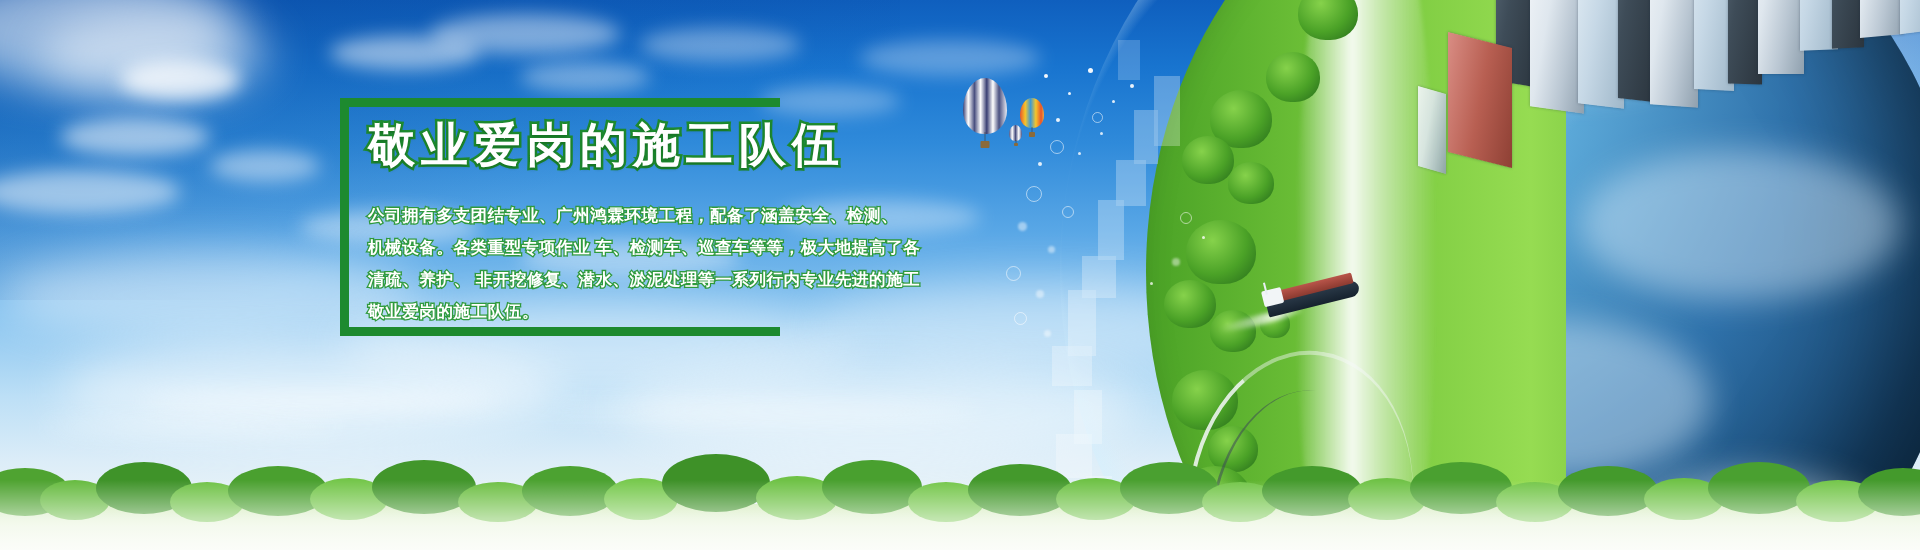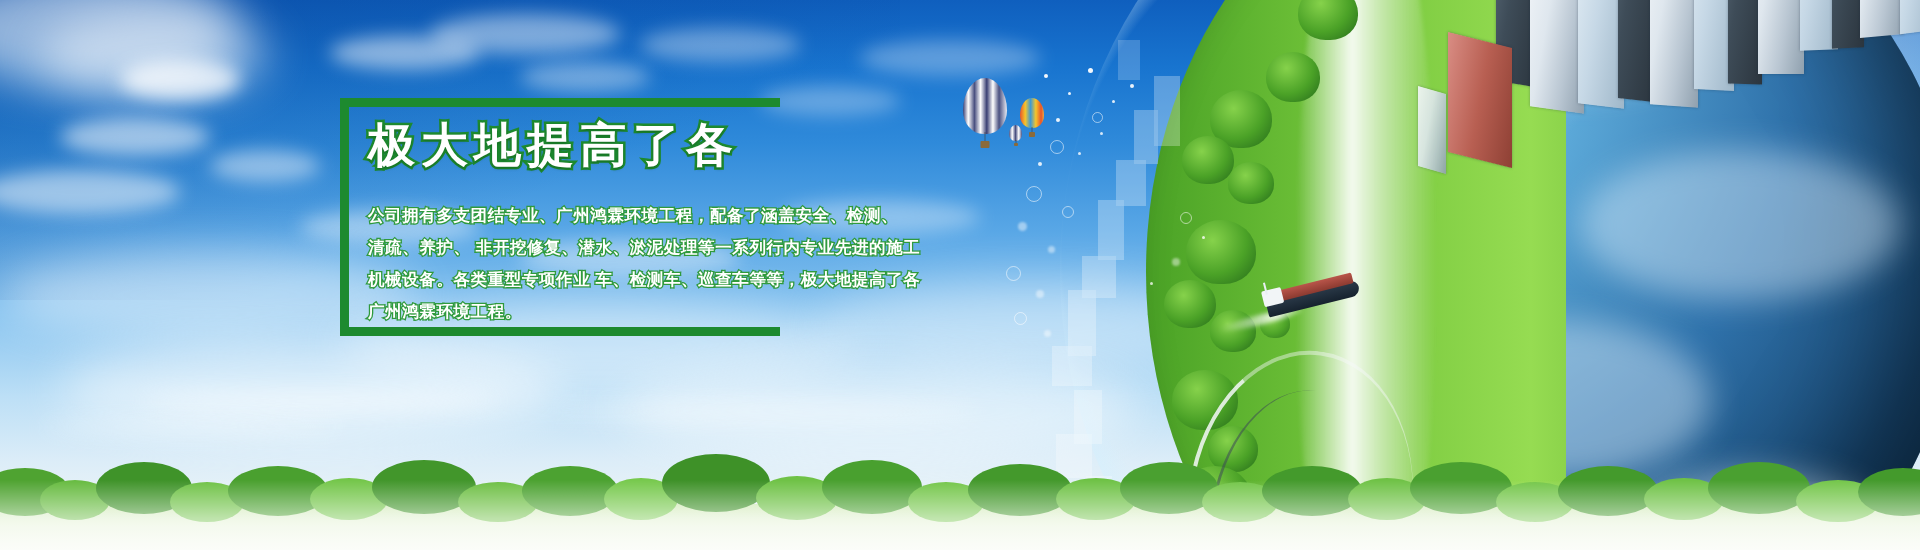--- a/index.html
+++ b/index.html
@@ -322,22 +322,22 @@
                 background:linear-gradient(180deg, rgba(255,255,255,0) 0%, rgba(255,255,255,.55) 55%, rgba(255,255,255,.75) 100%);"></div>
   </div>
 
   <div id="frame">
     <div class="fr fr-top"></div>
     <div class="fr fr-left"></div>
     <div class="fr fr-bot"></div>
   </div>
 
   <div id="copy">
-    <div id="title">极大地提高了各</div>
+    <div id="title">敬业爱岗的施工队伍</div>
     <div id="desc">
       <p>公司拥有多支团结专业、广州鸿霖环境工程，配备了涵盖安全、检测、</p>
+      <p>机械设备。各类重型专项作业 车、检测车、巡查车等等，极大地提高了各</p>
       <p>清疏、养护、 非开挖修复、潜水、淤泥处理等一系列行内专业先进的施工</p>
-      <p>机械设备。各类重型专项作业 车、检测车、巡查车等等，极大地提高了各</p>
-      <p>广州鸿霖环境工程。</p>
+      <p>敬业爱岗的施工队伍。</p>
     </div>
   </div>
 
 </div>
 
 </body></html>

